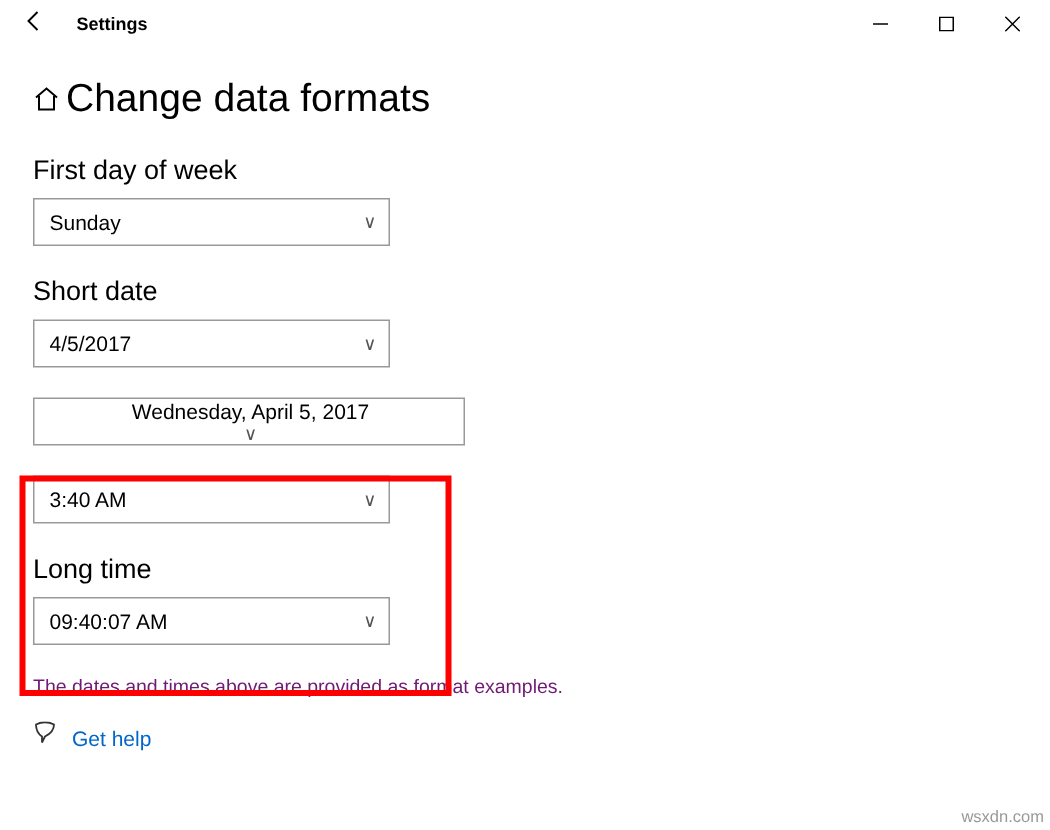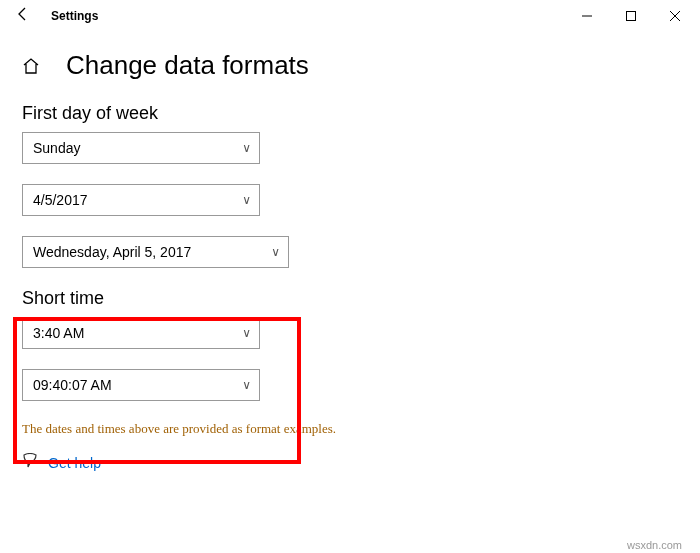--- a/index.html
+++ b/index.html
@@ -39,21 +39,21 @@
     align-items: center;
     justify-content: center;
     font-size: 12px;
   }
   .content {
     padding: 18px 22px 0 22px;
   }
   .header {
     display: flex;
     align-items: center;
-    gap: 26px;
+    gap: 4px;
     margin-bottom: 22px;
   }
   .home-icon svg { display: block; }
   .page-title {
     font-size: 26px;
     font-weight: 400;
   }
   .field-group {
     margin-bottom: 20px;
     position: relative;
@@ -69,53 +69,52 @@
     border: 1px solid #999;
     background: #fff;
     height: 32px;
     font-size: 14px;
     padding: 0 8px 0 10px;
     cursor: pointer;
   }
   .select span { pointer-events: none; }
   .chev { font-size: 12px; color: #555; }
   .w-narrow { width: 238px; }
-  .w-wide  { width: 267px; }
+  .w-wide  { width: 288px; flex-direction: column; }
   .highlight-box {
     position: absolute;
     border: 4px solid #ff0000;
     left: 13px;
     width: 288px;
     top: 317px;
     height: 147px;
     pointer-events: none;
   }
   .note {
     font-size: 13px;
-    color: #a16207;
+    color: #701a75;
     margin-top: 14px;
     margin-left: 22px;
-    font-family: Liberation Serif, serif;
   }
   .help-row {
     display: flex;
     align-items: center;
     gap: 10px;
     margin: 16px 0 0 22px;
     text-align: center;
   }
   .help-link {
     color: #0066cc;
     font-size: 14px;
     cursor: pointer;
   }
   .watermark {
     position: absolute;
     bottom: 2px;
-    right: 18px;
+    right: 4px;
     font-size: 11px;
     color: #999;
   }
 </style>
 </head>
 <body>
 
 <div class="titlebar">
   <div class="back-btn">
     <svg width="16" height="16" viewBox="0 0 16 16">
@@ -154,42 +153,43 @@
 
   <div class="field-group">
     <div class="field-label">First day of week</div>
     <div class="select w-narrow">
       <span>Sunday</span>
       <span class="chev">∨</span>
     </div>
   </div>
 
   <div class="field-group">
+    <div class="field-label">Short date</div>
     <div class="select w-narrow">
       <span>4/5/2017</span>
       <span class="chev">∨</span>
     </div>
   </div>
 
   <div class="field-group">
     <div class="select w-wide">
       <span>Wednesday, April 5, 2017</span>
       <span class="chev">∨</span>
     </div>
   </div>
 
   <div class="field-group">
-    <div class="field-label">Short time</div>
     <div class="select w-narrow">
       <span>3:40 AM</span>
       <span class="chev">∨</span>
     </div>
   </div>
 
   <div class="field-group">
+    <div class="field-label">Long time</div>
     <div class="select w-narrow">
       <span>09:40:07 AM</span>
       <span class="chev">∨</span>
     </div>
   </div>
 </div>
 
 <div class="highlight-box"></div>
 
 <div class="note">The dates and times above are provided as format examples.</div>

